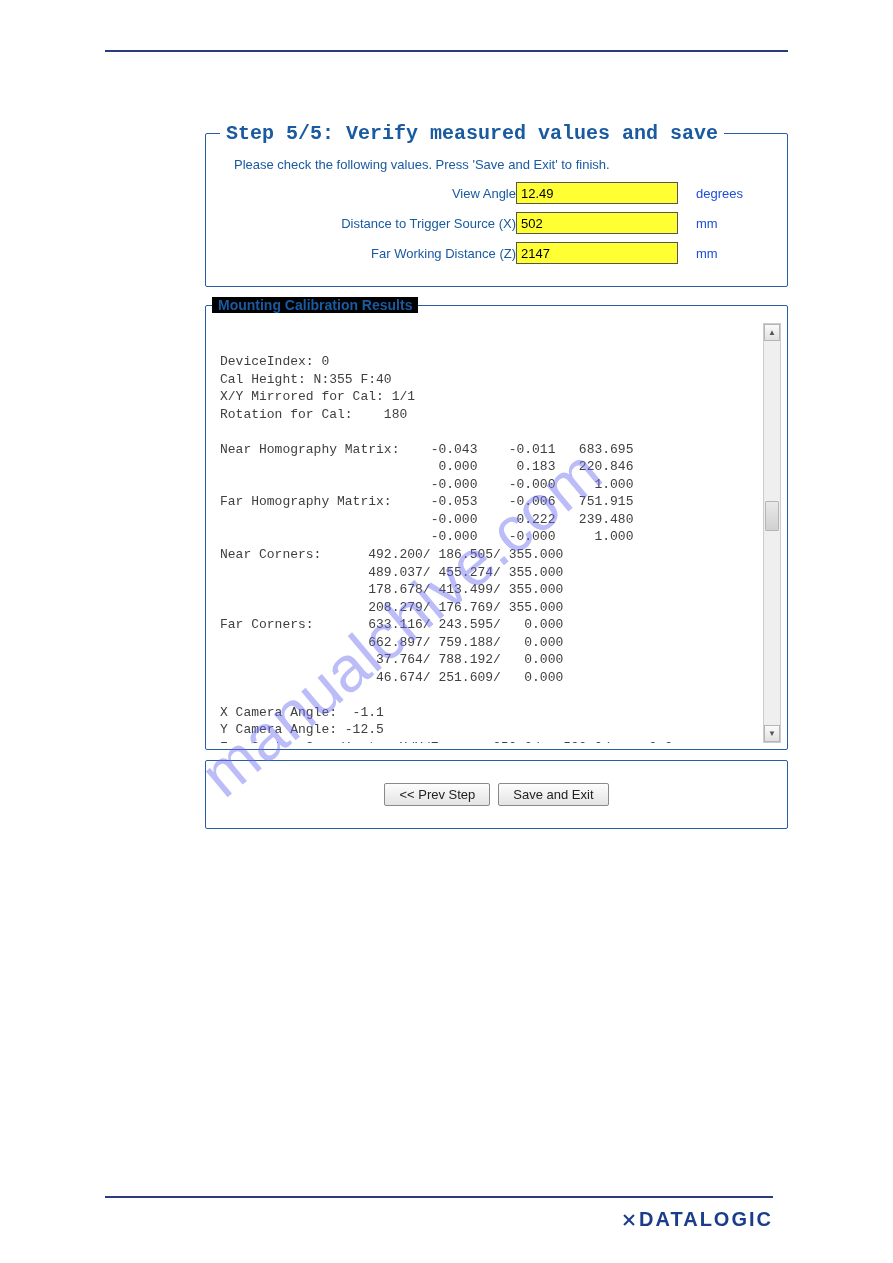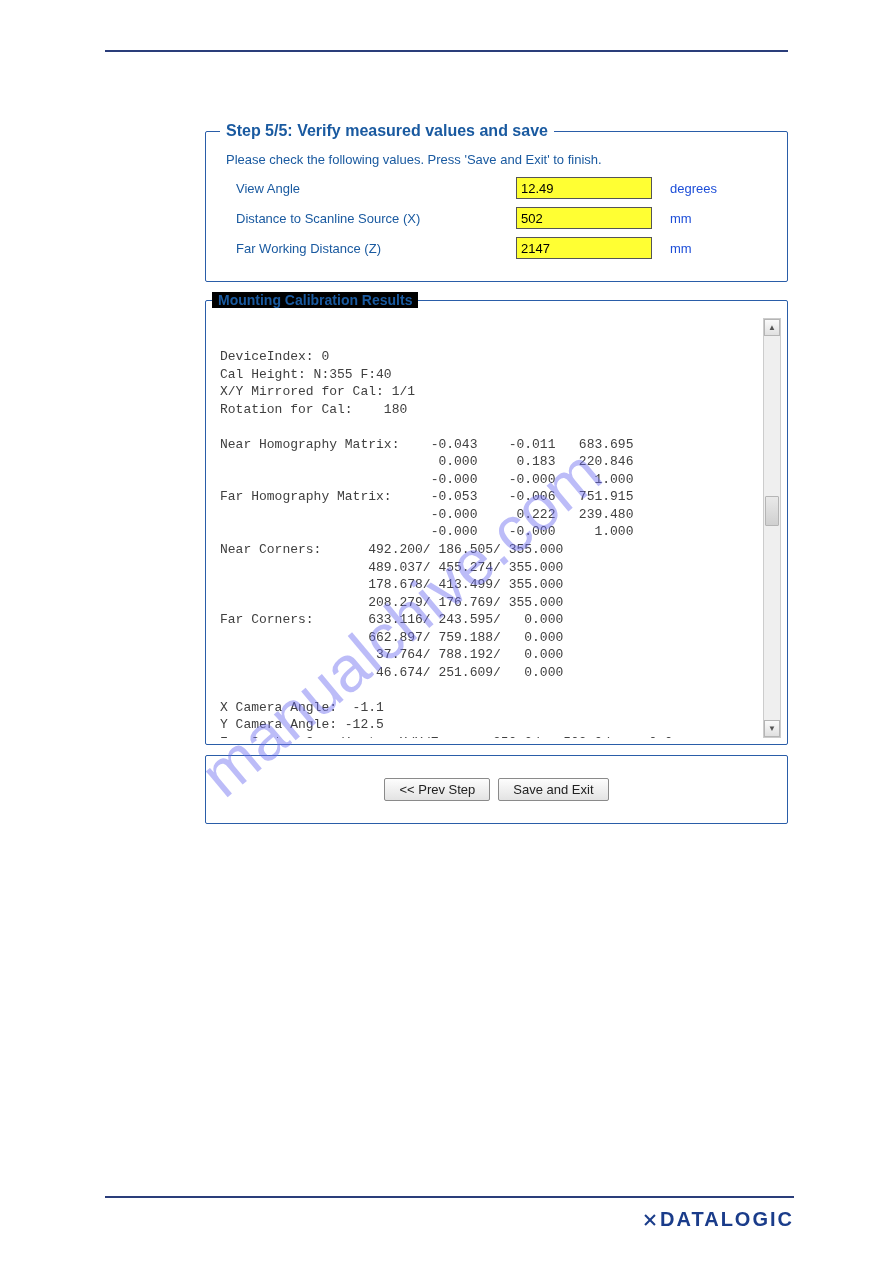--- a/index.html
+++ b/index.html
@@ -23,43 +23,45 @@
       border: 1px solid #2a5da8;
       border-radius: 2px;
       padding: 12px 14px 14px 14px;
       margin-left: 100px;
       margin-right: 0;
       position: relative;
     }
     .step-legend {
       color: #1a5aa0;
       font-weight: bold;
-      font-size: 16px;
+      font-size: 20px;
       padding: 0 6px;
       background: #fff;
+      font-family: Liberation Mono, monospace;
     }
     .instruction {
       color: #1a5aa0;
       font-size: 13px;
       margin-bottom: 10px;
-      margin-left: 6px;
+      margin-left: 14px;
     }
     .value-row {
       display: flex;
       align-items: center;
       margin-bottom: 8px;
       margin-left: 16px;
     }
     .value-label {
       color: #1a5aa0;
       width: 280px;
       font-size: 13px;
+      text-align: right;
     }
     .value-input {
-      width: 136px;
+      width: 162px;
       height: 22px;
       background: #ffff33;
       border: 1px solid #555;
       padding: 2px 4px;
       font-family: inherit;
       font-size: 13px;
       color: #000;
     }
     .value-unit {
       color: #1d4ed8;
@@ -151,21 +153,21 @@
       left: 150px;
       width: 530px;
       height: 530px;
       pointer-events: none;
       z-index: 5;
     }
     .footer {
       position: absolute;
       bottom: 32px;
       left: 105px;
-      right: 99px;
+      right: 120px;
     }
     .bottom-rule {
       height: 2px;
       background: #2a3d7a;
       margin-bottom: 10px;
     }
     .logo {
       text-align: right;
       color: #1a3c8a;
       font-weight: bold;
@@ -197,21 +199,21 @@
     <legend class="step-legend">Step 5/5: Verify measured values and save</legend>
     <div class="instruction">Please check the following values. Press 'Save and Exit' to finish.</div>
 
     <div class="value-row">
       <div class="value-label">View Angle</div>
       <input class="value-input" value="12.49" style="">
       <div class="value-unit">degrees</div>
     </div>
 
     <div class="value-row">
-      <div class="value-label">Distance to Scanline Source (X)</div>
+      <div class="value-label">Distance to Trigger Source (X)</div>
       <input class="value-input" value="502" style="">
       <div class="value-unit">mm</div>
     </div>
 
     <div class="value-row">
       <div class="value-label">Far Working Distance (Z)</div>
       <input class="value-input" value="2147" style="">
       <div class="value-unit">mm</div>
     </div>
   </fieldset>

